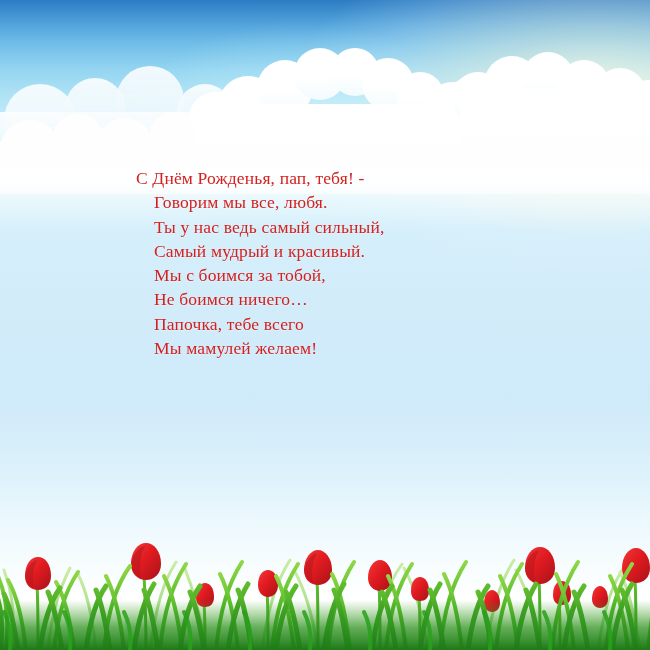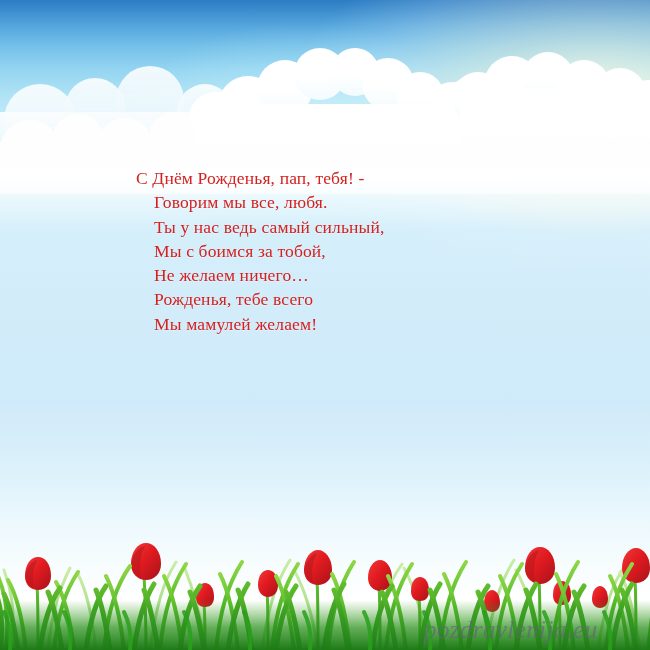--- a/index.html
+++ b/index.html
@@ -168,23 +168,24 @@
       </g>
 
       <rect x="0" y="168" width="650" height="62" fill="url(#fade)"></rect>
     </svg>
   </div>
 
   <div class="poem">
     <div class="ln first">С Днём Рожденья, пап, тебя! -</div>
     <div class="ln ind">Говорим мы все, любя.</div>
     <div class="ln ind">Ты у нас ведь самый сильный,</div>
+    <div class="ln ind">Самый мудрый и красивый.</div>
     <div class="ln ind">Мы с боимся за тобой,</div>
-    <div class="ln ind">Не желаем ничего…</div>
-    <div class="ln ind">Рожденья, тебе всего</div>
+    <div class="ln ind">Не боимся ничего…</div>
+    <div class="ln ind">Папочка, тебе всего</div>
     <div class="ln ind">Мы мамулей желаем!</div>
   </div>
 
   <div class="meadow">
     <svg width="650" height="160" viewBox="0 0 650 160" xmlns="http://www.w3.org/2000/svg">
       <defs>
         <linearGradient id="bladeL" x1="0" y1="0" x2="0" y2="1">
           <stop offset="0%" stop-color="#a7e05c"></stop>
           <stop offset="45%" stop-color="#6dc733"></stop>
           <stop offset="100%" stop-color="#3f9f20"></stop>
@@ -369,15 +370,14 @@
         <path d="M310 160 C312 142 308 130 304 122" stroke-width="4"></path>
         <path d="M370 160 C372 142 368 130 364 122" stroke-width="4"></path>
         <path d="M430 160 C432 142 428 130 424 122" stroke-width="4"></path>
         <path d="M490 160 C492 142 488 130 484 122" stroke-width="4"></path>
         <path d="M550 160 C552 142 548 130 544 122" stroke-width="4"></path>
         <path d="M610 160 C612 142 608 130 604 122" stroke-width="4"></path>
       </g>
     </svg>
   </div>
 
-  <div class="watermark">pozdravlenija.eu</div>
 
 </div>
 
 </body></html>

